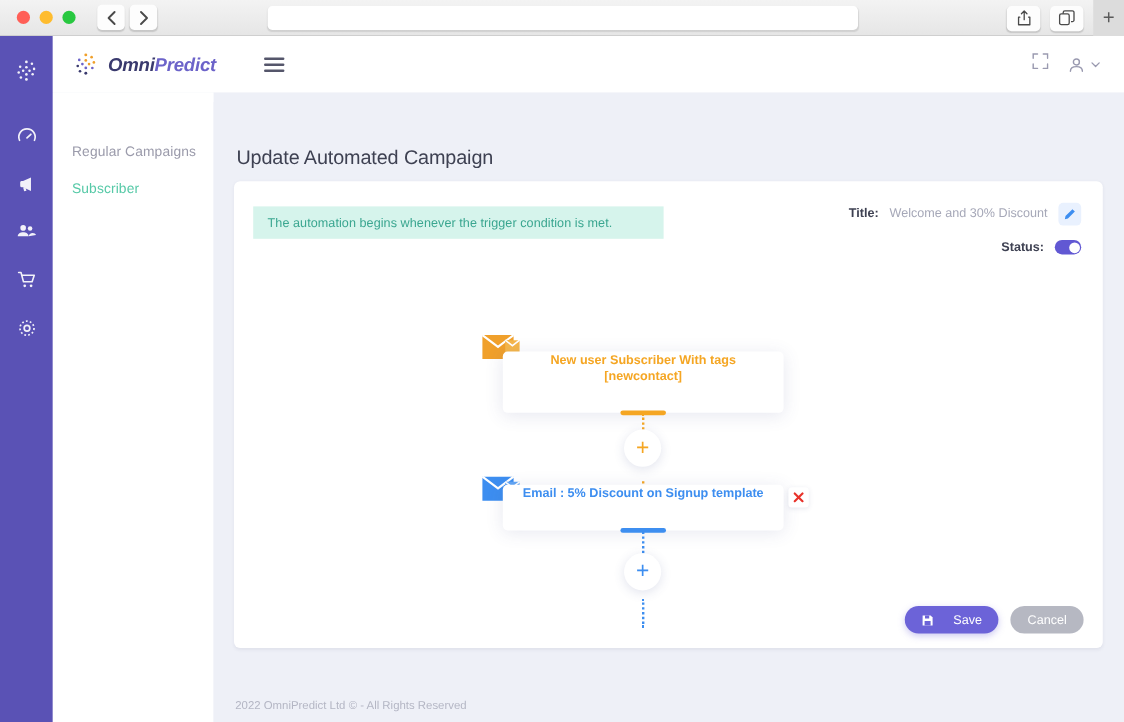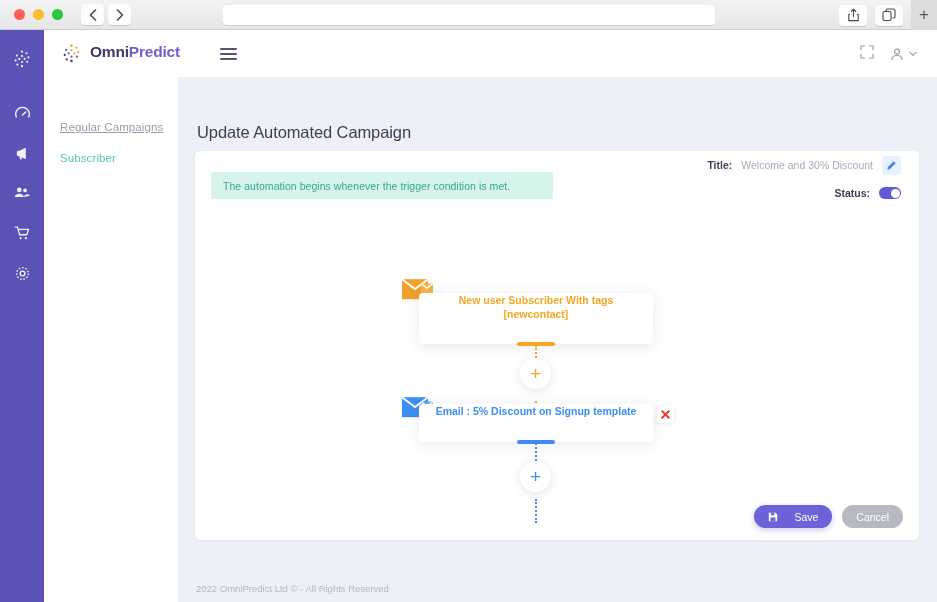--- a/index.html
+++ b/index.html
@@ -63,35 +63,35 @@
     display: flex; align-items: center; justify-content: center;
     color: #ffffff; opacity: .92;
   }
   .rail-item.logo { margin-bottom: 24px; }
 
   .topbar {
     position: absolute; left: 44px; top: 0; width: 893px; height: 47px;
     background: #ffffff;
     display: flex; align-items: center;
   }
-  .brand { display: flex; align-items: flex-start; margin-left: 17px; gap: 8px; }
+  .brand { display: flex; align-items: flex-end; margin-left: 17px; gap: 8px; font-style: italic; }
   .brand-text { font-size: 15.5px; font-weight: bold; letter-spacing: -.2px; }
   .brand-text .a { color: #3a3a6e; }
   .brand-text .b { color: #6c63c9; }
   .hamburger { margin-left: 40px; display: flex; flex-direction: column; gap: 3px; cursor: pointer; }
   .hamburger span { display: block; width: 17px; height: 2px; background: #55566b; border-radius: 1px; }
   .topbar-right { margin-left: auto; display: flex; align-items: center; gap: 16px; padding-right: 20px; color: #9a9ab0; }
 
   .leftnav {
     position: absolute; left: 44px; top: 47px; width: 134px; height: 525px;
     background: #ffffff;
     padding: 44px 0 0 16px;
   }
   .leftnav-item { font-size: 11.5px; margin-bottom: 19px; letter-spacing: .1px; }
-  .leftnav-item.muted { color: #9b9bab; text-decoration: underline; }
+  .leftnav-item.muted { color: #9b9bab; }
   .leftnav-item.active { color: #56c9a7; }
 
   .content { position: absolute; left: 178px; top: 47px; width: 759px; height: 525px; background: #eef0f7; margin-top: 8px; }
   .page-title {
     position: absolute; left: 19px; top: 38px;
     font-size: 16.5px; color: #3e4152; font-weight: normal; letter-spacing: -.1px;
   }
 
   .card {
     position: absolute; left: 17px; top: 66px;
@@ -101,21 +101,21 @@
   }
 
   .info-banner {
     position: absolute; left: 16px; top: 21px;
     width: 342px; height: 27px;
     background: #d6f4ec;
     display: flex; align-items: center; padding-left: 12px;
     font-size: 10.5px; color: #3aa690; letter-spacing: .05px; text-align: right;
   }
 
-  .settings { position: absolute; right: 18px; top: 0; width: 300px; }
+  .settings { position: absolute; right: 18px; top: 13px; width: 300px; }
   .setting-row {
     display: flex; align-items: center; justify-content: flex-end;
     gap: 9px; height: 28px; margin-bottom: 0px;
   }
   .setting-label { font-size: 10.5px; color: #3e4152; font-weight: bold; }
   .setting-value { font-size: 10.5px; color: #a6a8b8; }
   .edit-btn {
     width: 19px; height: 19px; background: #e9f1fe; border-radius: 4px;
     display: flex; align-items: center; justify-content: center; cursor: pointer;
   }

